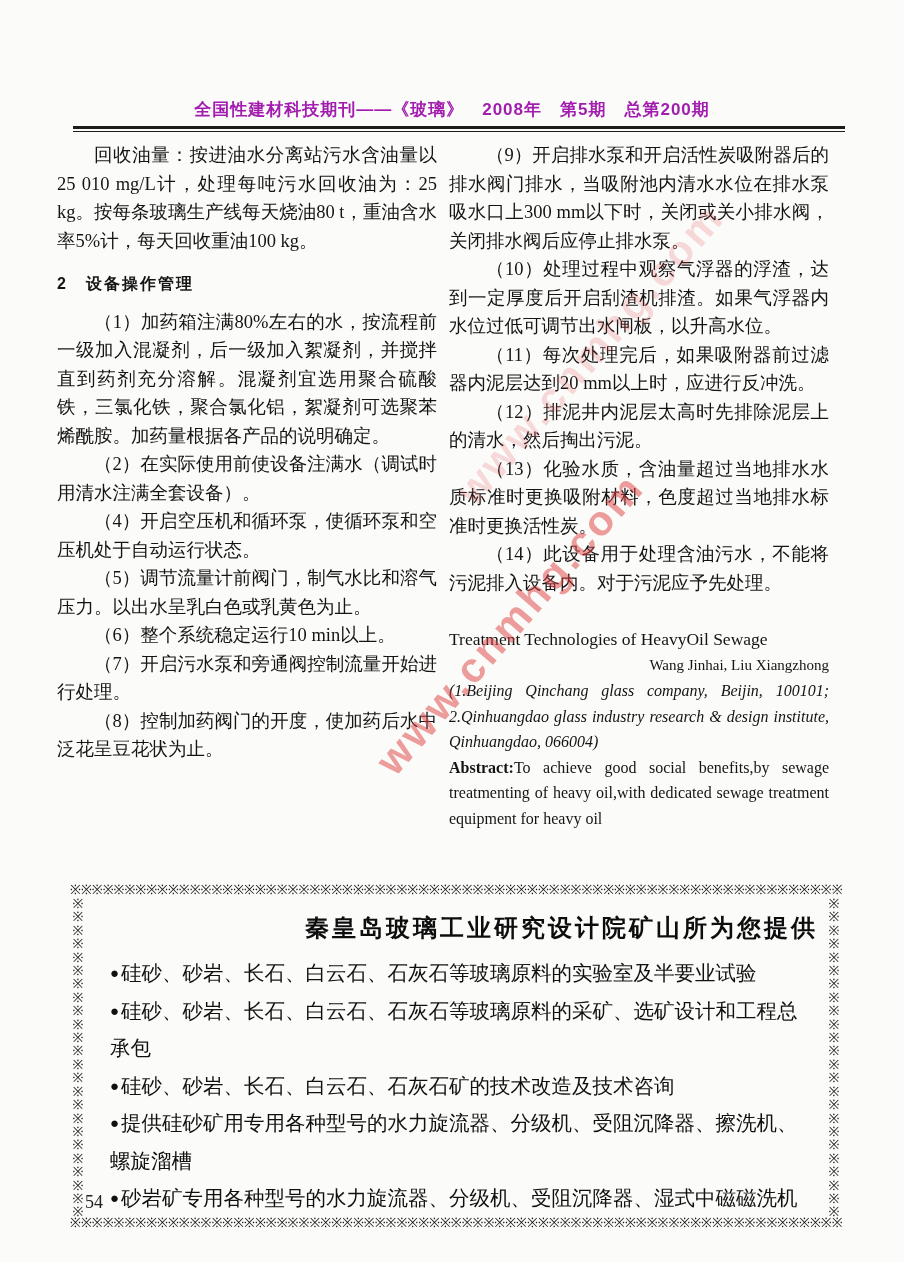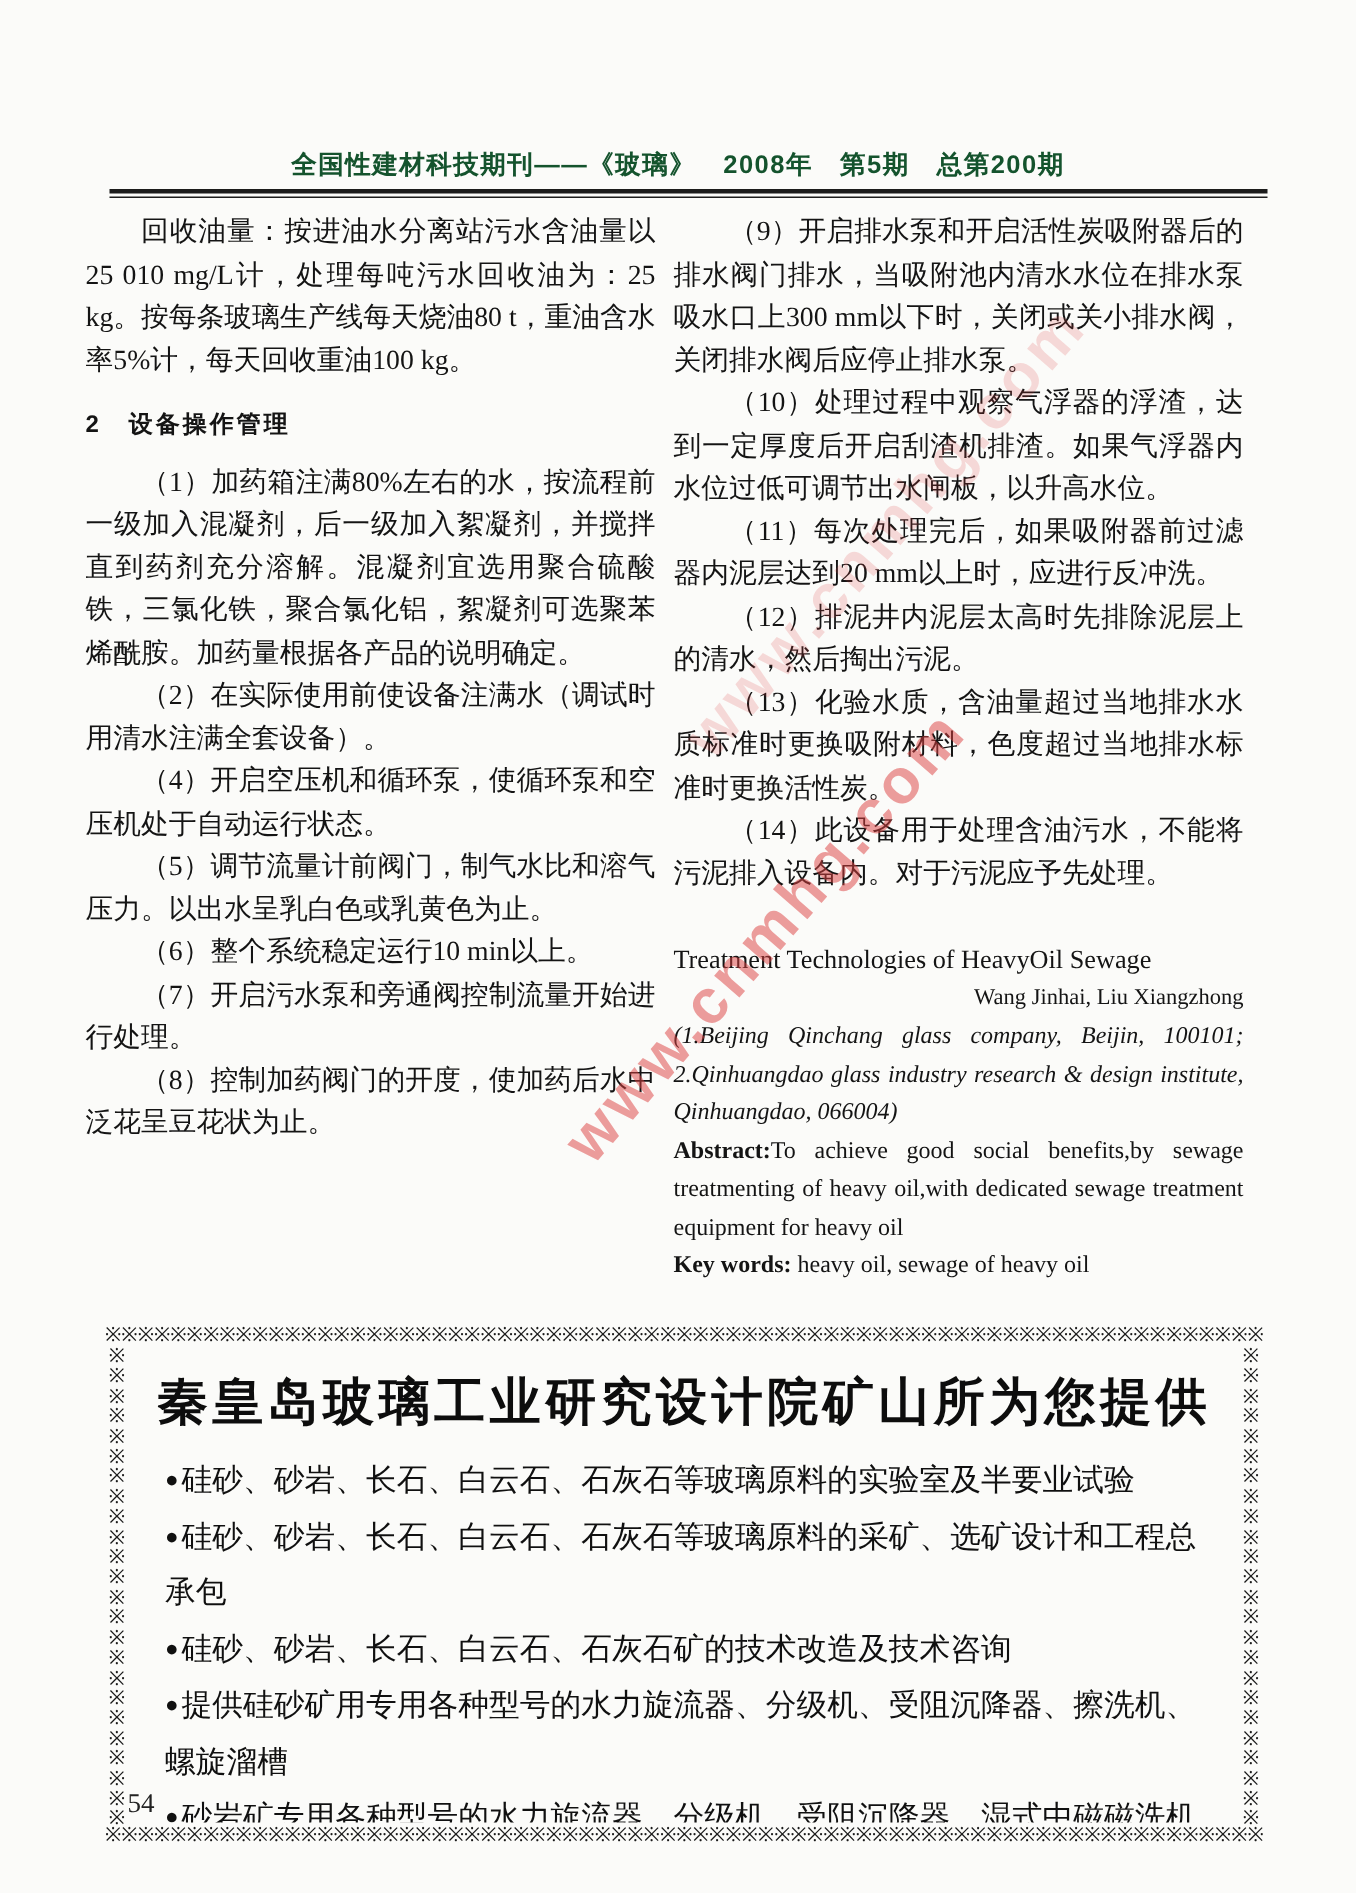--- a/index.html
+++ b/index.html
@@ -6,21 +6,21 @@
   body{
     width:904px;height:1262px;position:relative;
     background:#fbfbf9;color:#141414;
     font-family:"Liberation Serif", serif;
     overflow:hidden;
   }
   
   .page-header{
     position:absolute;top:98px;left:0;width:100%;
     text-align:center;font-family:"Liberation Sans", sans-serif;
-    font-size:17px;font-weight:bold;letter-spacing:1px;color:#14532d;
+    font-size:17px;font-weight:bold;letter-spacing:1px;color:#a21caf;
   }
   .header-rule{
     position:absolute;top:126px;left:73px;width:772px;height:2px;
     border-top:3px solid #1c1c1c;border-bottom:1px solid #1c1c1c;
   }
   
   .columns{
     position:absolute;top:141px;left:57px;width:772px;
     display:flex;gap:12px;
   }
@@ -52,21 +52,21 @@
   .ad-border-top{top:0;}
   .ad-border-bottom{bottom:0;}
   .ad-border-left,.ad-border-right{
     top:15px;bottom:15px;width:16px;line-height:13.4px;
     white-space:pre;text-align:center;
   }
   .ad-border-left{left:0;}
   .ad-border-right{right:0;}
   .ad-content{position:absolute;top:17px;left:24px;right:24px;bottom:17px;overflow:hidden;}
   .ad-title{
-    text-align:center;font-size:34px;font-weight:bold;letter-spacing:3px;
+    text-align:right;font-size:24px;font-weight:bold;letter-spacing:3px;
     margin:13px 0 10px 0;color:#0d0d0d;
   }
   .ad-bullets{margin:0 0 16px 16px;font-size:20.5px;line-height:37.5px;color:#101010;}
   .ad-bullet .bullet-dot{margin-right:2px;font-size:15px;vertical-align:2px;}
   
   .page-number{position:absolute;left:85px;top:1192px;font-size:18px;color:#222;}
   .watermark{
     position:absolute;pointer-events:none;
     font-family:"Liberation Sans", sans-serif;font-weight:bold;
     letter-spacing:3px;white-space:nowrap;
@@ -105,21 +105,20 @@
     <p>（11）每次处理完后，如果吸附器前过滤器内泥层达到20 mm以上时，应进行反冲洗。</p>
     <p>（12）排泥井内泥层太高时先排除泥层上的清水，然后掏出污泥。</p>
     <p>（13）化验水质，含油量超过当地排水水质标准时更换吸附材料，色度超过当地排水标准时更换活性炭。</p>
     <p>（14）此设备用于处理含油污水，不能将污泥排入设备内。对于污泥应予先处理。</p>
 
     <div class="english">
       <p class="en-title">Treatment Technologies of HeavyOil Sewage</p>
       <p class="en-authors">Wang Jinhai, Liu Xiangzhong</p>
       <p class="en-affil">(1.Beijing Qinchang glass company, Beijin, 100101; 2.Qinhuangdao glass industry research &amp; design institute, Qinhuangdao, 066004)</p>
       <p class="en-para"><span class="en-label">Abstract:</span><span>To achieve good social benefits,by sewage treatmenting of heavy oil,with dedicated sewage treatment equipment for heavy oil</span></p>
-      <p class="en-para"><span class="en-label">Key words:</span><span class="kw-text">heavy oil, sewage of heavy oil</span></p>
     </div>
   </div>
 </div>
 
 <div class="ad-box">
   <div class="ad-border ad-border-top">※※※※※※※※※※※※※※※※※※※※※※※※※※※※※※※※※※※※※※※※※※※※※※※※※※※※※※※※※※※※※※※※※※※※※※※※※※※※※※※※※※※※※※※※※※※※</div>
   <div class="ad-border ad-border-bottom">※※※※※※※※※※※※※※※※※※※※※※※※※※※※※※※※※※※※※※※※※※※※※※※※※※※※※※※※※※※※※※※※※※※※※※※※※※※※※※※※※※※※※※※※※※※※</div>
   <div class="ad-border ad-border-left">※
 ※
 ※

